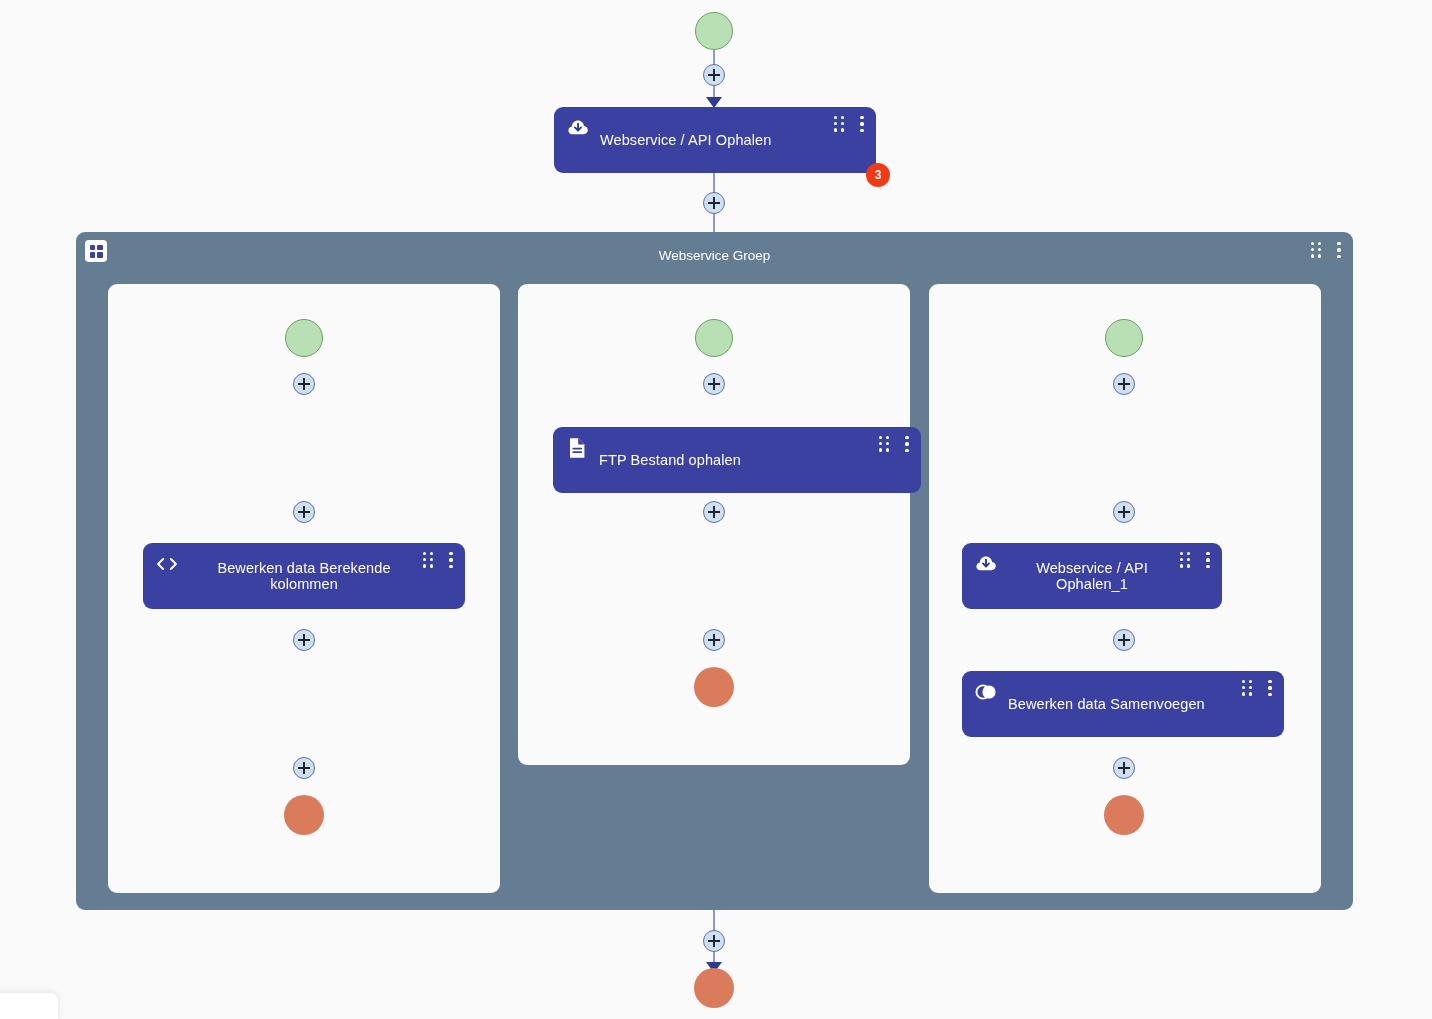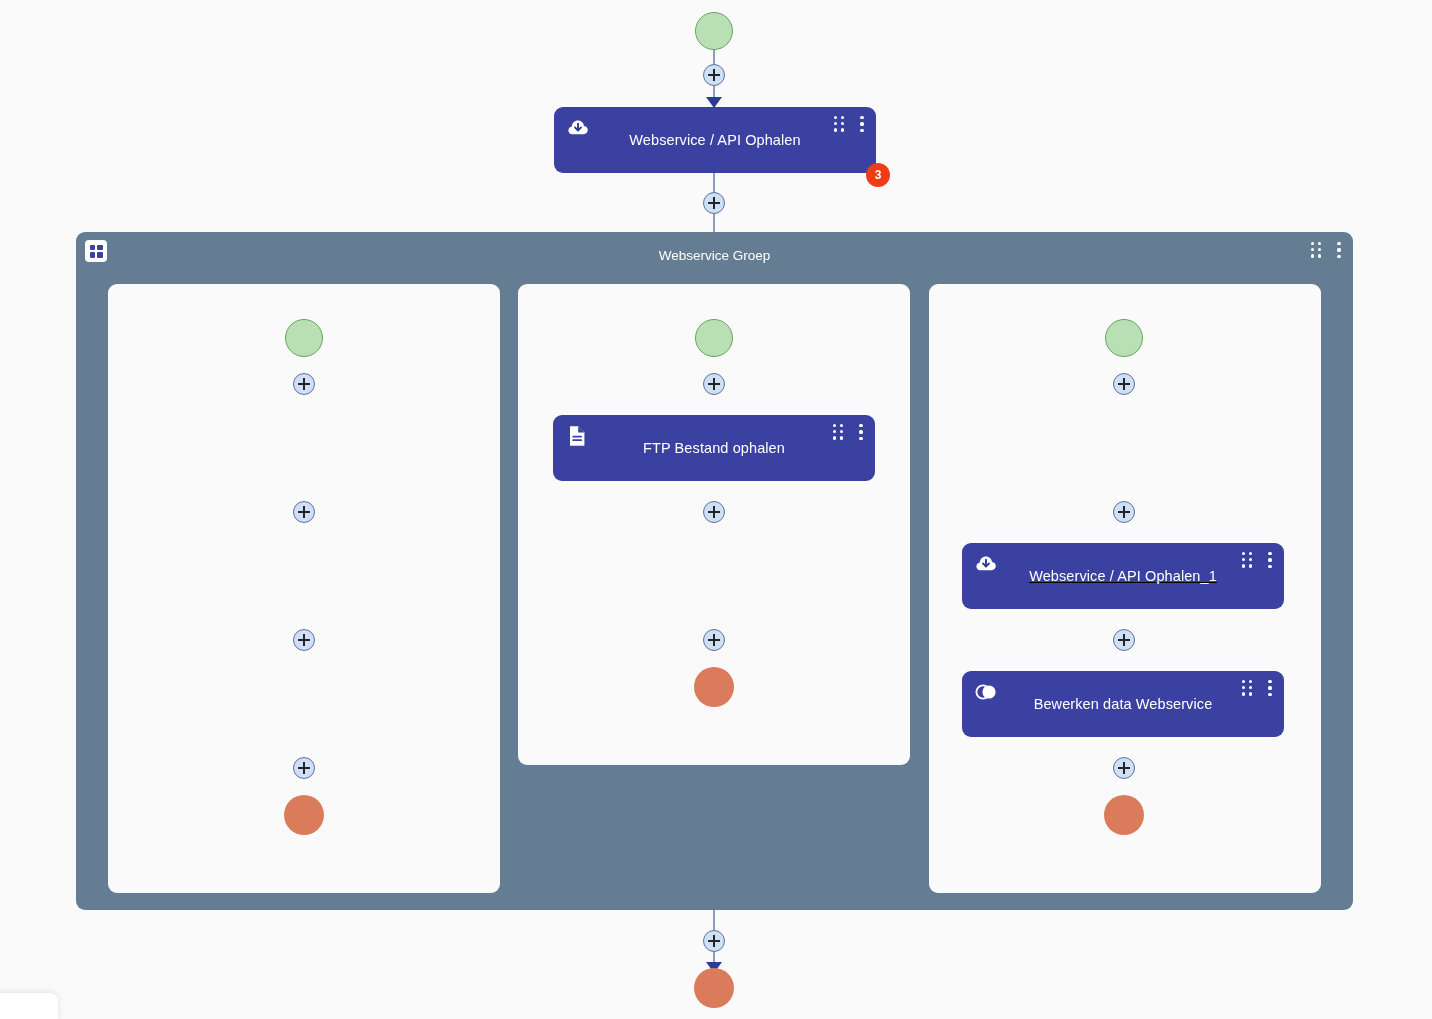--- a/index.html
+++ b/index.html
@@ -69,21 +69,21 @@
 
   
   .step {
     position: absolute;
     height: 66px;
     background: #3B41A0;
     border-radius: 9px;
     z-index: 6;
     display: flex;
     align-items: center;
-    justify-content: center;
+    justify-content: flex-start;
     cursor: pointer;
   }
   .step-label {
     color: #FFFFFF;
     font-size: 14.5px;
     letter-spacing: .1px;
     text-align: center;
     padding: 0 46px;
     pointer-events: none;
   }
@@ -275,20 +275,41 @@
   <div class="plus-node" style="left:293px; top:373px;"></div>
   <div class="edge" style="left:303px; top:395px; height:16px;"></div>
   <div class="arrowhead" style="left:296px; top:405px;"></div>
 
 
   <div class="edge" style="left:303px; top:481px; height:21px;"></div>
   <div class="plus-node" style="left:293px; top:501px;"></div>
   <div class="edge" style="left:303px; top:523px; height:16px;"></div>
   <div class="arrowhead" style="left:296px; top:533px;"></div>
 
+  <div class="step" style="left:143px; top:543px; width:322px;">
+    <span class="node-icon">
+      <svg width="24" height="18" viewBox="0 0 28 18">
+        <path d="M9.5 3.2L3.6 9l5.9 5.8M18.5 3.2L24.4 9l-5.9 5.8" stroke="#ffffff" stroke-width="2.3" fill="none" stroke-linecap="round" stroke-linejoin="round"></path>
+      </svg>
+    </span>
+    <span class="step-label">Bewerken data Berekende kolommen</span>
+    <span class="handle-dots">
+      <i></i>
+        <i></i>
+        <i></i>
+        <i></i>
+        <i></i>
+        <i></i>
+    </span>
+    <span class="kebab-dots">
+      <i></i>
+        <i></i>
+        <i></i>
+    </span>
+  </div>
 
   <div class="edge" style="left:303px; top:609px; height:21px;"></div>
   <div class="plus-node" style="left:293px; top:629px;"></div>
   <div class="edge" style="left:303px; top:651px; height:16px;"></div>
   <div class="arrowhead" style="left:296px; top:661px;"></div>
 
 
   <div class="edge" style="left:303px; top:737px; height:21px;"></div>
   <div class="plus-node" style="left:293px; top:757px;"></div>
   <div class="edge" style="left:303px; top:779px; height:16px;"></div>
@@ -296,21 +317,21 @@
   <div class="end-node" style="left:284px; top:795px;"></div>
 
   <div class="lane" style="left:518px; top:284px; width:392px; height:481px;"></div>
 
   <div class="start-node" style="left:695px; top:319px;"></div>
   <div class="edge" style="left:713px; top:357px; height:28px;"></div>
   <div class="plus-node" style="left:703px; top:373px;"></div>
   <div class="edge" style="left:713px; top:395px; height:16px;"></div>
   <div class="arrowhead" style="left:706px; top:405px;"></div>
 
-  <div class="step" style="left:553px; top:415px; width:322px;">
+  <div class="step" style="left:553px; top:427px; width:368px;">
     <span class="node-icon">
       <svg width="20" height="24" viewBox="0 0 20 24">
         <path d="M3 2.2h8.2L17.4 8.4V21.8H3z" fill="#ffffff"></path>
         <path d="M11.2 2.2v6.2h6.2" fill="#3B41A0"></path>
         <path d="M6.2 12.6h8M6.2 16.2h8" stroke="#3B41A0" stroke-width="1.7" stroke-linecap="round"></path>
       </svg>
     </span>
     <span class="step-label">FTP Bestand ophalen</span>
     <span class="handle-dots">
       <i></i>
@@ -346,21 +367,21 @@
   <div class="plus-node" style="left:1113px; top:373px;"></div>
   <div class="edge" style="left:1123px; top:395px; height:16px;"></div>
   <div class="arrowhead" style="left:1116px; top:405px;"></div>
 
 
   <div class="edge" style="left:1123px; top:481px; height:21px;"></div>
   <div class="plus-node" style="left:1113px; top:501px;"></div>
   <div class="edge" style="left:1123px; top:523px; height:16px;"></div>
   <div class="arrowhead" style="left:1116px; top:533px;"></div>
 
-  <div class="step" style="left:962px; top:543px; width:322px;text-decoration:underline;">
+  <div class="step" style="left:962px; top:543px; width:260px;">
     <span class="node-icon">
       <svg width="24" height="24" viewBox="0 0 24 24">
         <path d="M6.2 18.2h11.4c2.4 0 4.2-1.9 4.2-4.1 0-2.1-1.6-3.9-3.7-4.1C17.6 6.6 15 4.4 12 4.4 8.6 4.4 5.9 7 5.9 10.3v.2c-2 .3-3.5 2-3.5 4 0 2.1 1.7 3.7 3.8 3.7z" fill="#ffffff"></path>
         <path d="M12 7.6v6.2M12 14.6l-3-3.2M12 14.6l3-3.2" stroke="#2B3C92" stroke-width="1.9" fill="none" stroke-linecap="round" stroke-linejoin="round"></path>
       </svg>
     </span>
     <span class="step-label">Webservice / API Ophalen_1</span>
     <span class="handle-dots">
       <i></i>
         <i></i>
@@ -382,21 +403,21 @@
   <div class="arrowhead" style="left:1116px; top:661px;"></div>
 
   <div class="step" style="left:962px; top:671px; width:322px;">
     <span class="node-icon">
       <svg width="26" height="18" viewBox="0 0 26 18">
         <circle cx="10" cy="9" r="6.6" fill="none" stroke="#ffffff" stroke-width="1.9"></circle>
         <circle cx="16" cy="9" r="6.6" fill="#ffffff"></circle>
         <path d="M13 3.3a6.6 6.6 0 000 11.4 6.6 6.6 0 010-11.4z" fill="#3B41A0"></path>
       </svg>
     </span>
-    <span class="step-label">Bewerken data Webservice</span>
+    <span class="step-label">Bewerken data Samenvoegen</span>
     <span class="handle-dots">
       <i></i>
         <i></i>
         <i></i>
         <i></i>
         <i></i>
         <i></i>
     </span>
     <span class="kebab-dots">
       <i></i>

